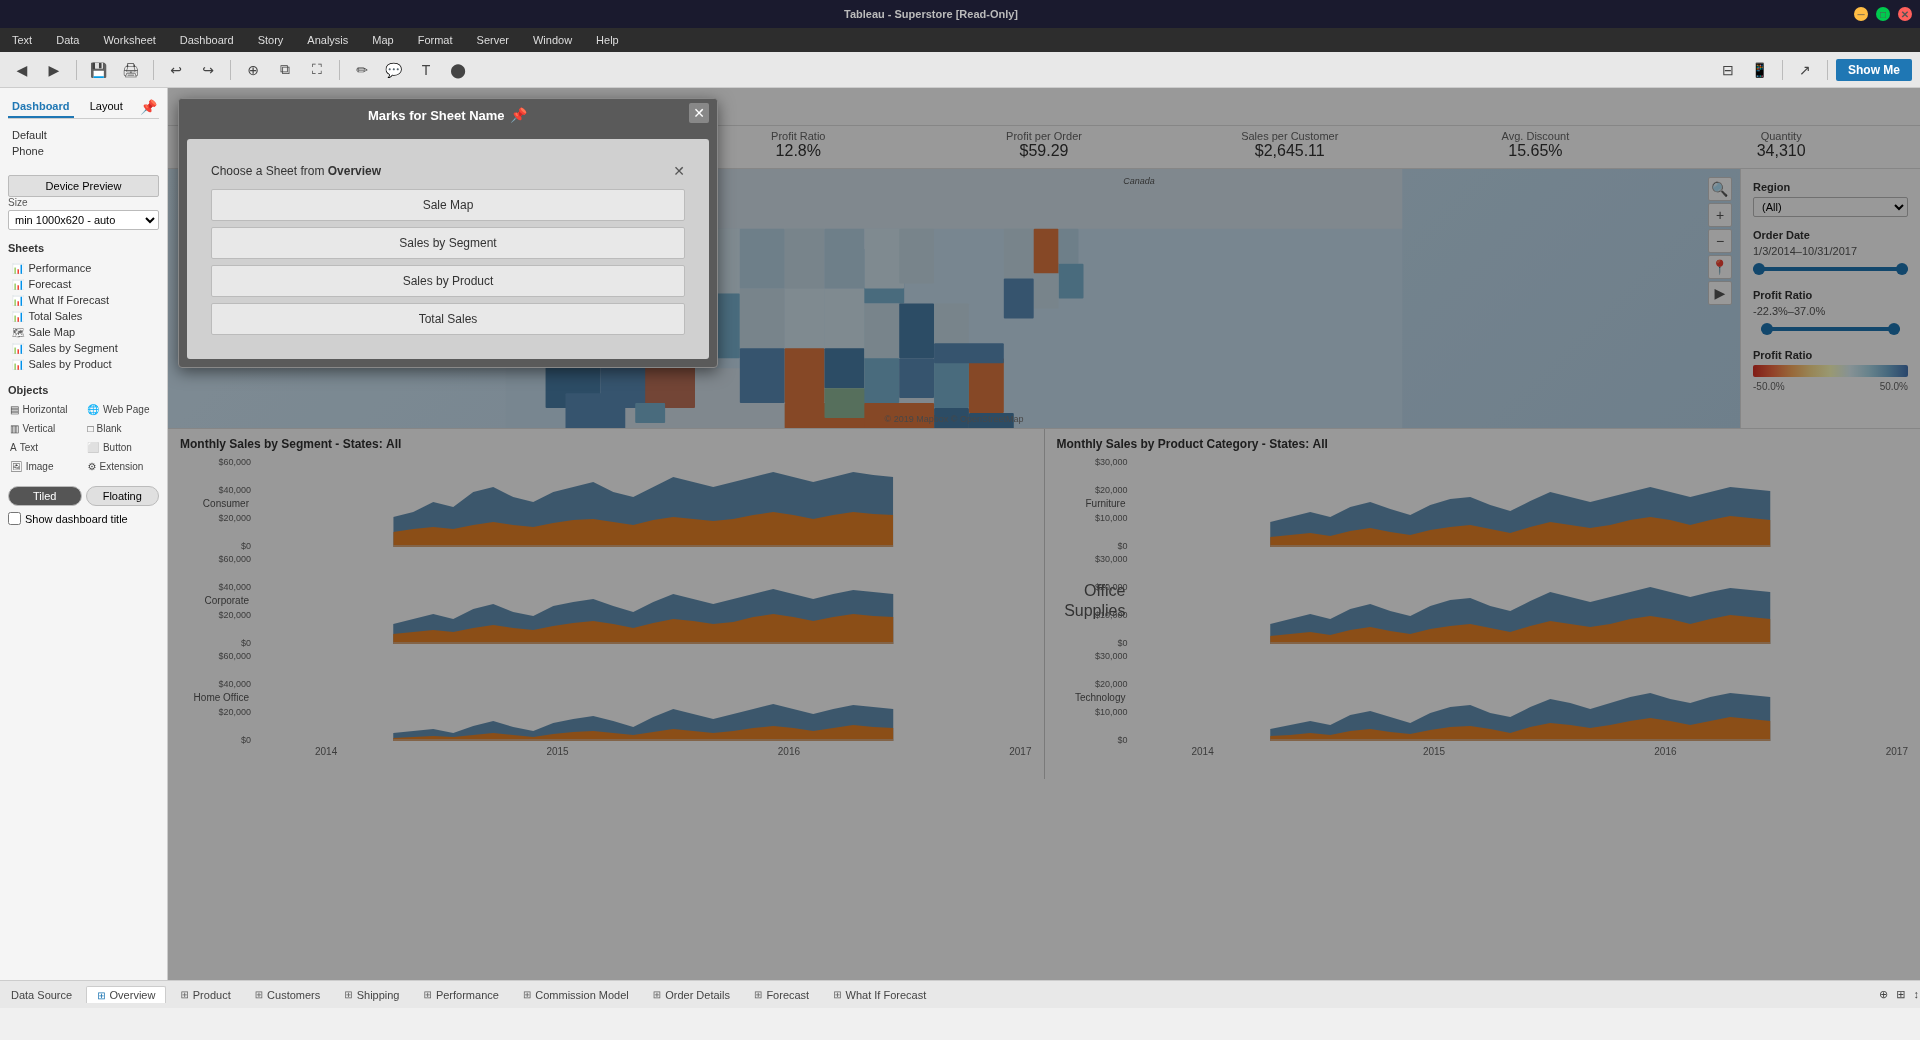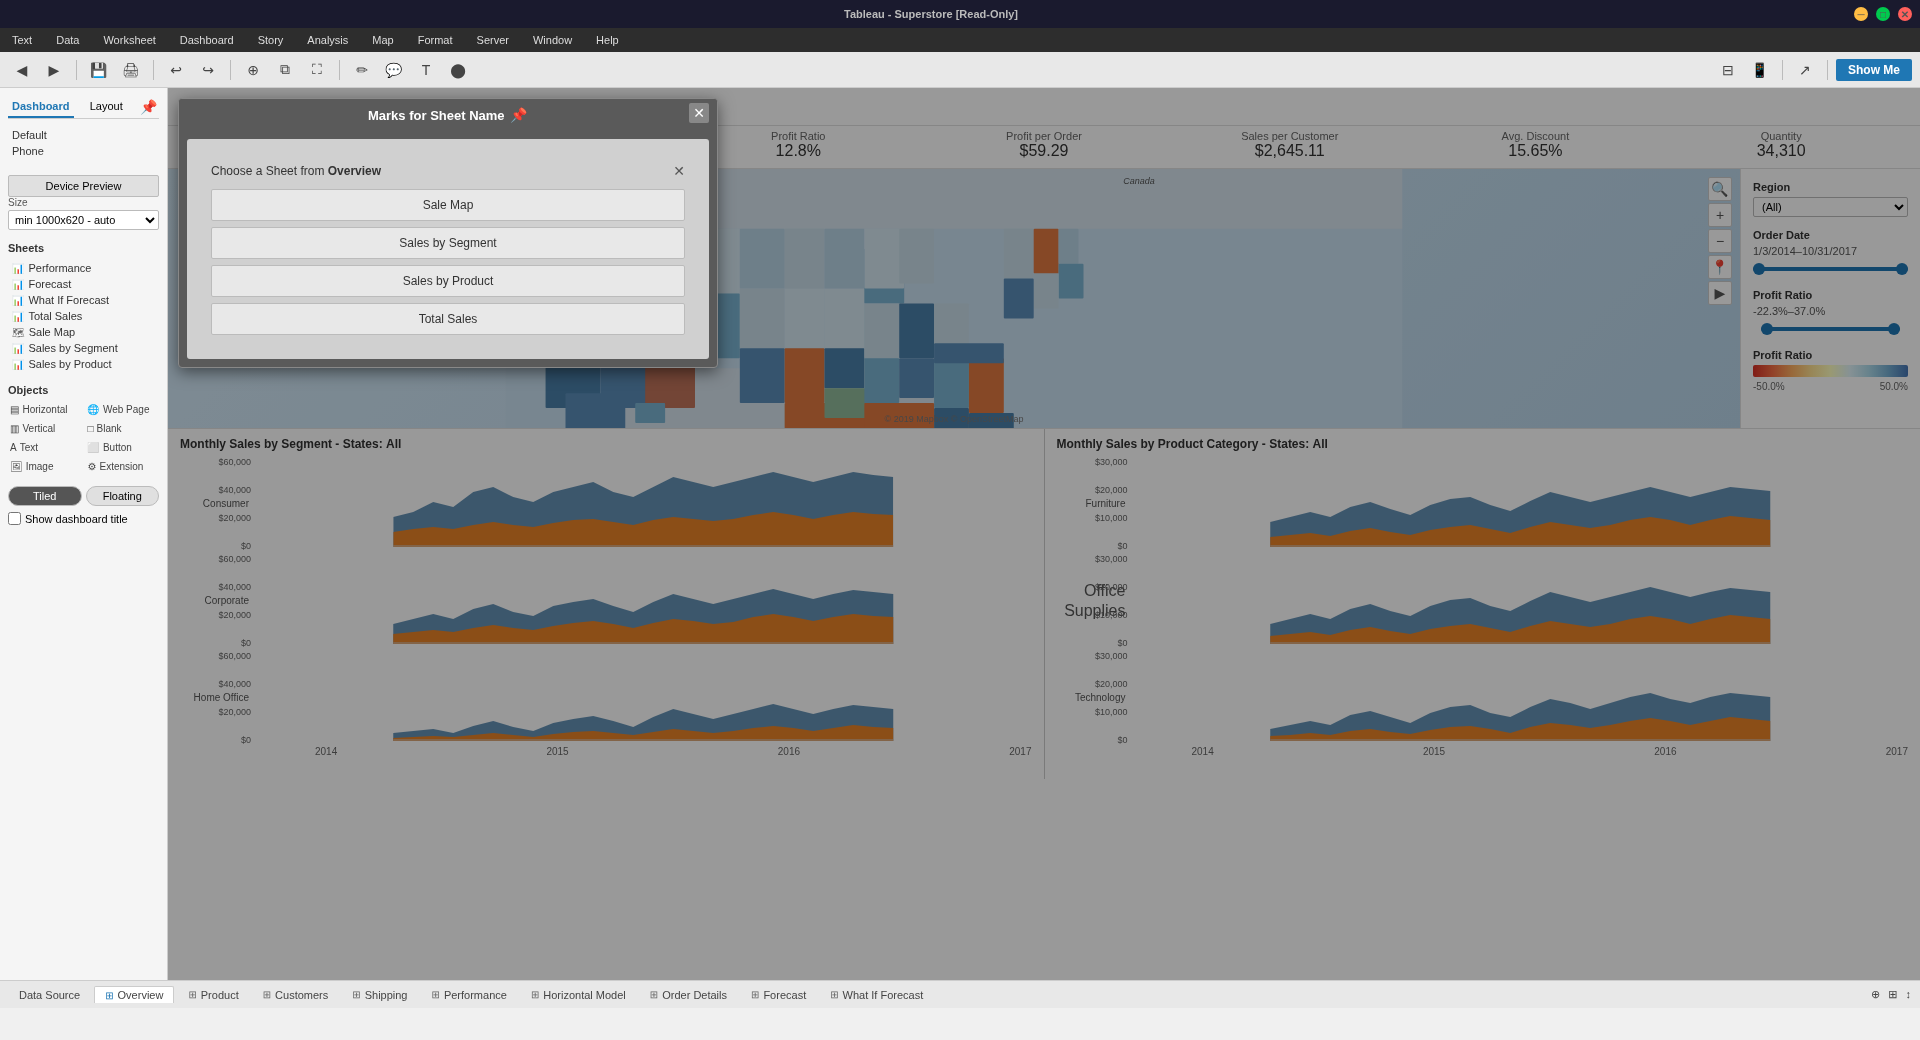--- a/index.html
+++ b/index.html
@@ -278,21 +278,21 @@
     
     #us-map { width: 100%; height: 100%; }
 
     
     #status-bar {
       height: 28px;
       background: #e8e8e8;
       border-top: 1px solid #ccc;
       display: flex;
       align-items: center;
-      padding: 0 9px;
+      padding: 0 1px;
       gap: 4px;
       font-size: 11px;
       color: #444;
     }
     .status-tab {
       padding: 2px 10px; cursor: pointer; font-size: 11px;
       display: flex; align-items: center; gap: 4px;
       border-radius: 2px 2px 0 0;
     }
     .status-tab.active { background: white; border: 1px solid #ccc; border-bottom: none; }
@@ -809,21 +809,21 @@
   <div class="status-tab">
     <span style="font-size:10px;color:#666;">⊞</span>
     <span>Shipping</span>
   </div>
   <div class="status-tab">
     <span style="font-size:10px;color:#666;">⊞</span>
     <span>Performance</span>
   </div>
   <div class="status-tab">
     <span style="font-size:10px;color:#666;">⊞</span>
-    <span>Horizontal Model</span>
+    <span>Commission Model</span>
   </div>
   <div class="status-tab">
     <span style="font-size:10px;color:#666;">⊞</span>
     <span>Order Details</span>
   </div>
   <div class="status-tab">
     <span style="font-size:10px;color:#666;">⊞</span>
     <span>Forecast</span>
   </div>
   <div class="status-tab">

